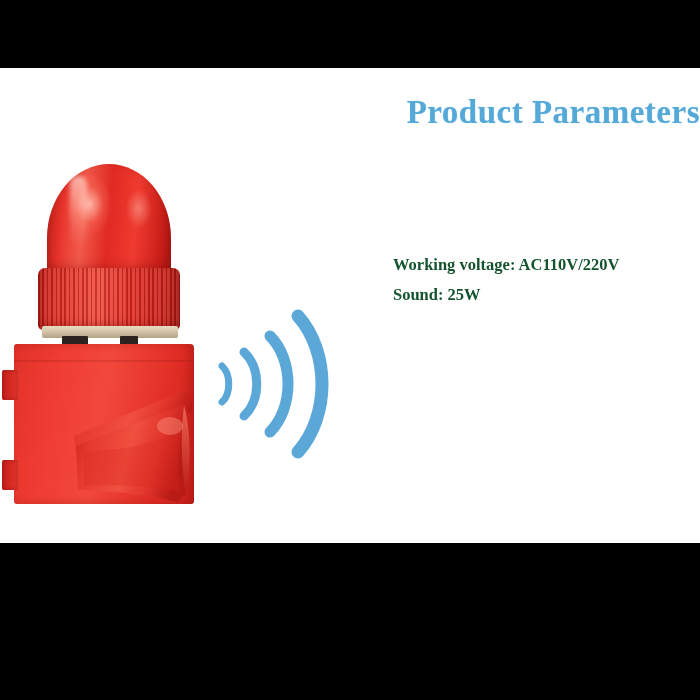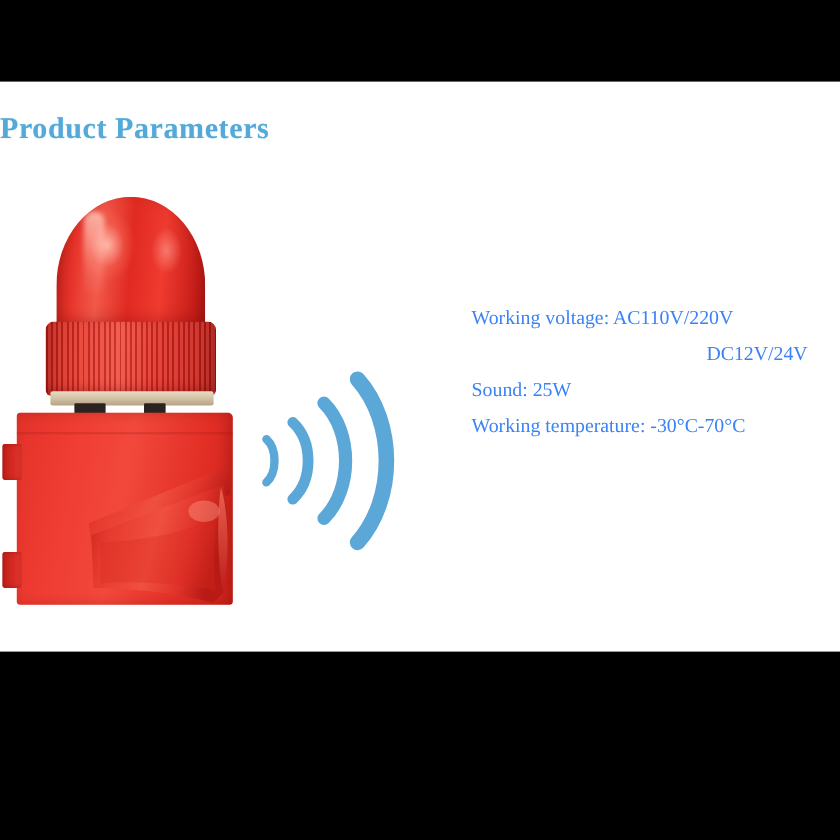--- a/index.html
+++ b/index.html
@@ -32,42 +32,42 @@
     height: 475px;
     background: #ffffff;
   }
 
   
   #title {
     position: absolute;
     left: 0;
     top: 26px;
     width: 700px;
-    text-align: left;
+    text-align: right;
     font-family: "Liberation Serif", serif;
     font-weight: bold;
-    font-size: 25px;
+    font-size: 33px;
     letter-spacing: 0.5px;
     color: #54a9d8;
     text-shadow: 0 0 1px rgba(120,190,225,0.55);
     white-space: nowrap;
   }
 
   
   #spec-list {
     position: absolute;
     left: 393px;
     top: 182px;
     width: 280px;
   }
   .spec-line {
     font-family: "Liberation Serif", serif;
-    font-weight: normal;
+    font-weight: bold;
     font-size: 16.5px;
-    color: #3b82f6;
+    color: #14532d;
     line-height: 30px;
     white-space: nowrap;
     text-align: left;
   }
   .spec-line.align-right { text-align: right; }
 
   
   #product {
     position: absolute;
     left: 0px;
@@ -254,19 +254,17 @@
           <path d="M4,62 C13,70 13,90 4,98" stroke-width="7"></path>
           <path d="M26,48 C43,64 43,96 26,112" stroke-width="9"></path>
           <path d="M52,32 C76,56 76,104 52,128" stroke-width="11"></path>
           <path d="M80,12 C112,48 112,112 80,148" stroke-width="13"></path>
         </g>
       </svg>
     </div>
 
     <div id="spec-list">
       <div class="spec-line">Working voltage: AC110V/220V</div>
-      <div class="spec-line align-right">DC12V/24V</div>
       <div class="spec-line">Sound: 25W</div>
-      <div class="spec-line">Working temperature: -30°C-70°C</div>
     </div>
 
   </div>
 </div>
 
 </body></html>

